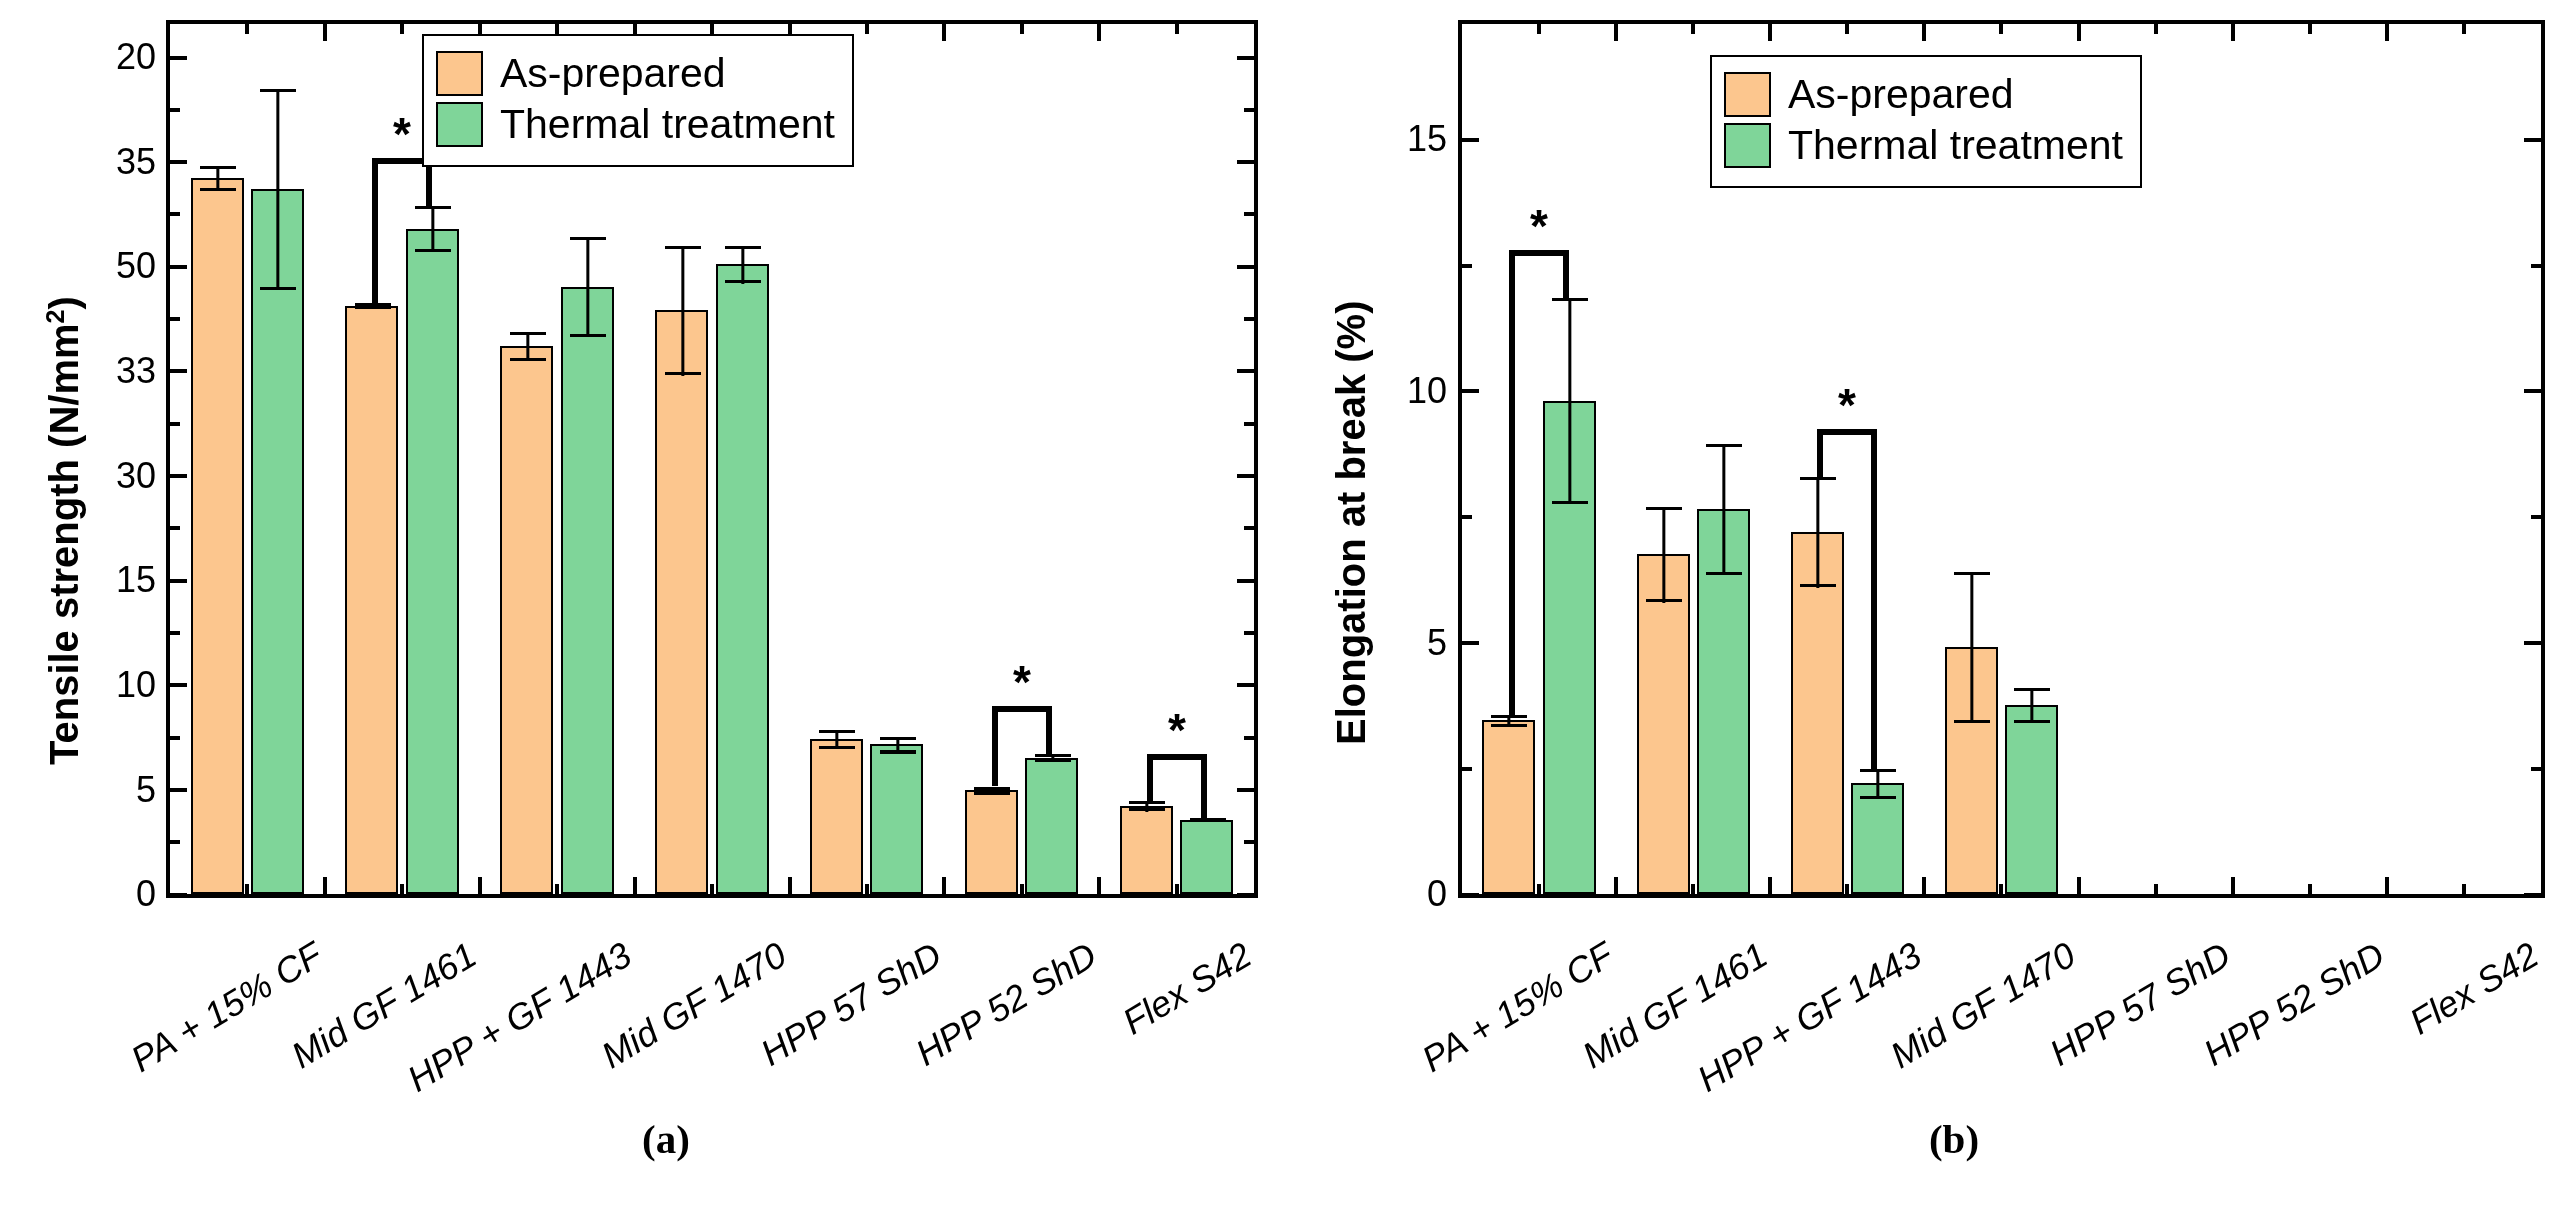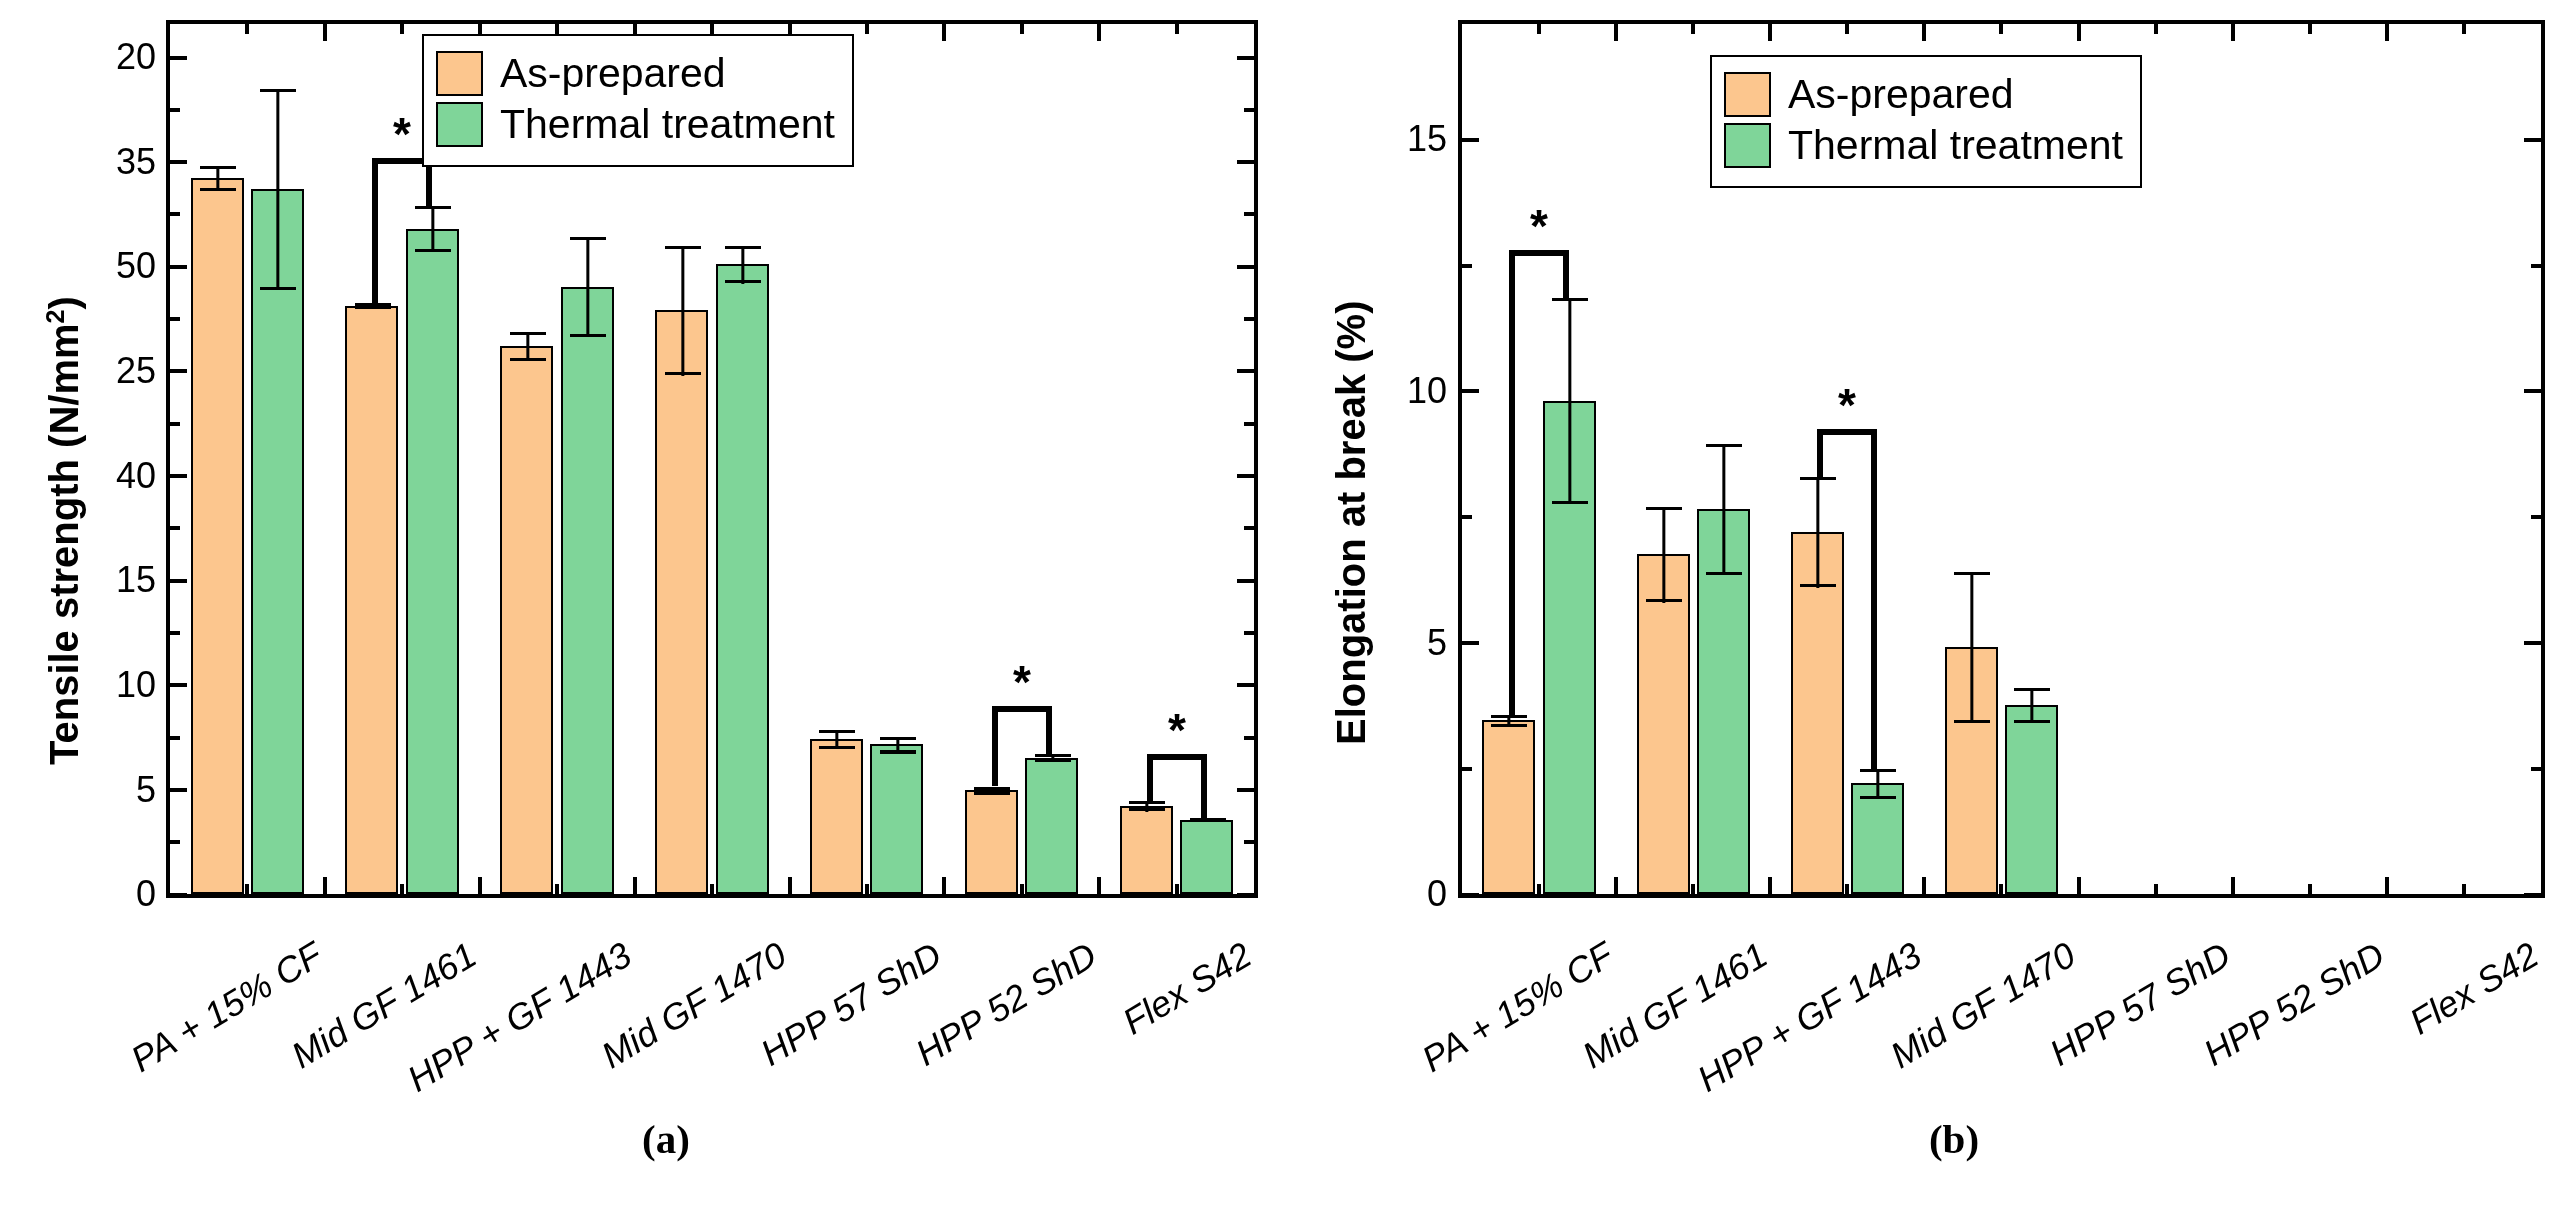--- a/index.html
+++ b/index.html
@@ -250,22 +250,22 @@
       </div>
       <div class="row">
         <span class="swatch green"></span>
         <span class="ltext">Thermal treatment</span>
       </div>
     </div>
   <div class="ylabel" style="width: 79px; left: 77px; top: 894px;">0</div>
       <div class="ylabel" style="width: 79px; left: 77px; top: 790px;">5</div>
       <div class="ylabel" style="width: 79px; left: 77px; top: 685px;">10</div>
       <div class="ylabel" style="width: 79px; left: 77px; top: 580px;">15</div>
-      <div class="ylabel" style="width: 79px; left: 77px; top: 476px;">40</div>
-      <div class="ylabel" style="width: 79px; left: 77px; top: 371px;">25</div>
+      <div class="ylabel" style="width: 79px; left: 77px; top: 476px;">30</div>
+      <div class="ylabel" style="width: 79px; left: 77px; top: 371px;">33</div>
       <div class="ylabel" style="width: 79px; left: 77px; top: 266px;">50</div>
       <div class="ylabel" style="width: 79px; left: 77px; top: 162px;">35</div>
       <div class="ylabel" style="width: 79px; left: 77px; top: 57px;">20</div>
       <div class="xcat" style="left: 15.5px; width: 303px; top: 931px;">PA + 15% CF</div>
       <div class="xcat" style="left: 170px; width: 303px; top: 931px;">Mid GF 1461</div>
       <div class="xcat" style="left: 325px; width: 303px; top: 931px;">HPP + GF 1443</div>
       <div class="xcat" style="left: 480px; width: 303px; top: 931px;">Mid GF 1470</div>
       <div class="xcat" style="left: 635px; width: 303px; top: 931px;">HPP 57 ShD</div>
       <div class="xcat" style="left: 790px; width: 303px; top: 931px;">HPP 52 ShD</div>
       <div class="xcat" style="left: 945px; width: 303px; top: 931px;">Flex S42</div>

